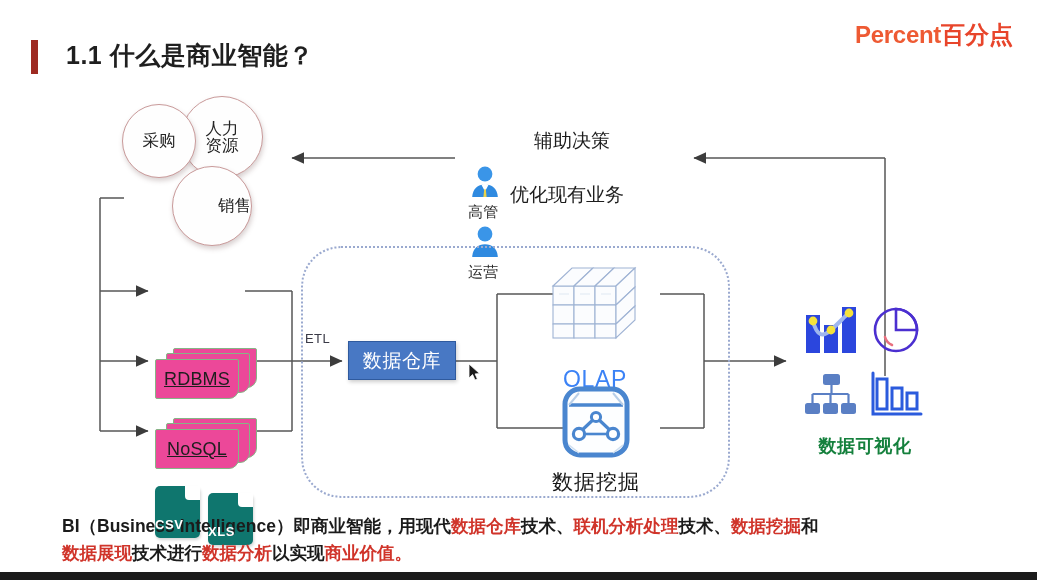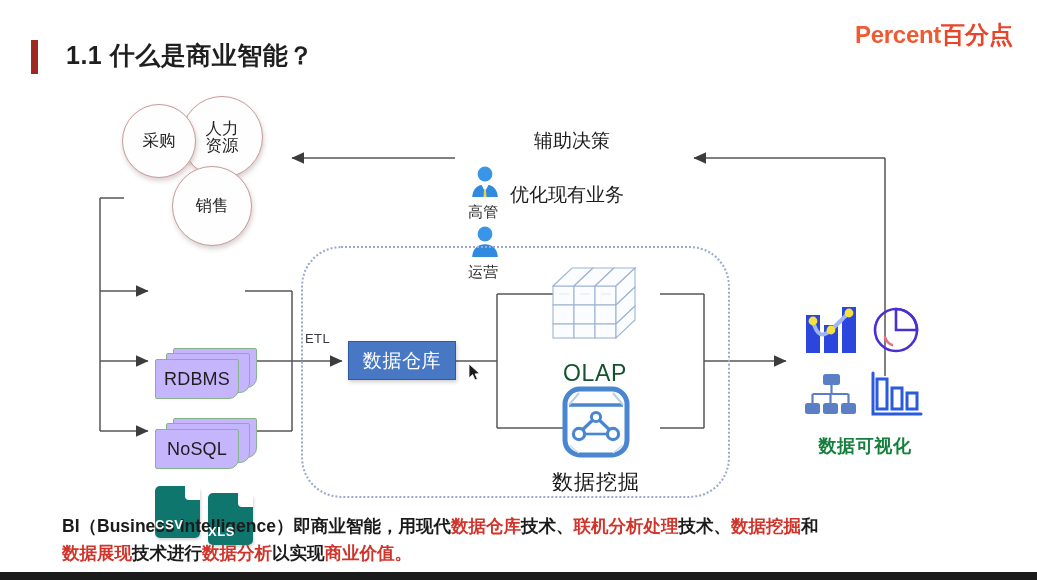--- a/index.html
+++ b/index.html
@@ -48,42 +48,43 @@
     position: absolute; border-radius: 50%;
     background: #fefefe; border: 1.6px solid #c99a9a;
     box-shadow: 1px 3px 5px rgba(120,90,90,.28);
     display: flex; align-items: center; justify-content: center;
     text-align: center; line-height: 1.05;
     font-size: 16.5px; color: #242424; font-weight: 500;
   }
   #circle-procurement { left: 122px; top: 26px;  width: 74px; height: 74px; z-index: 4; }
   #circle-hr          { left: 181px; top: 18px;  width: 82px; height: 82px; z-index: 3; }
   #circle-finance     { left: 113px; top: 88px;  width: 72px; height: 72px; z-index: 2; }
-  #circle-sales       { left: 172px; top: 88px;  width: 80px; height: 80px; z-index: 5; }
+  #circle-sales       { left: 172px; top: 88px;  width: 80px; height: 80px; z-index: 5; justify-content: flex-end; }
 
   
   .role-block { position: absolute; width: 56px; }
   #role-exec { left: 468px; top: 88px; }
   #role-ops  { left: 468px; top: 148px; }
   .role-label {
     font-size: 15px; color: #2a2a2a; margin-top: 1px;
     letter-spacing: .3px;
   }
   .role-outcome {
     position: absolute; font-size: 19px; color: #1d1d1d; white-space: nowrap;
   }
   #outcome-exec { left: 534px; top: 50px; }
   #outcome-ops  { left: 510px; top: 104px; }
 
   
   .doc-stack { position: absolute; width: 102px; height: 52px; }
   .doc-stack .sheet {
     position: absolute; width: 84px; height: 40px;
-    background: #c4b5fd; border: 1.5px solid #86b486;
+    background: #ec4899; border: 1.5px solid #86b486;
     border-radius: 2px 2px 10px 2px;
+    text-decoration: underline;
   }
   .doc-stack .s3 { left: 18px; top: 0px; }
   .doc-stack .s2 { left: 11px; top: 5px; }
   .doc-stack .s1 {
     left: 0px; top: 11px; display: flex; align-items: center; justify-content: center;
     font-size: 18px; color: #1e1e1e; letter-spacing: .2px;
   }
   #src-rdbms { left: 155px; top: 270px; }
   #src-nosql { left: 155px; top: 340px; }
 
@@ -122,21 +123,21 @@
     position: absolute; left: 348px; top: 263px;
     width: 108px; height: 39px;
     background: #4878c4; border: 1.5px solid #2f5a9e;
     display: flex; align-items: center; justify-content: center;
     box-shadow: 1px 2px 4px rgba(0,0,0,.2);
     font-size: 19px; color: #ffffff; letter-spacing: .6px;
   }
 
   
   #node-olap { position: absolute; left: 525px; top: 180px; width: 140px; text-align: center; }
-  #olap-label { font-size: 23px; color: #14532d; letter-spacing: .6px; margin-top: 12px; text-align: center; }
+  #olap-label { font-size: 23px; color: #3b82f6; letter-spacing: .6px; margin-top: 18px; text-align: center; }
 
   
   #node-mining { position: absolute; left: 528px; top: 305px; width: 136px; text-align: center; }
   #mining-label { font-size: 21px; color: #161616; letter-spacing: 1px; margin-top: 1px; }
 
   
   #viz-cluster { position: absolute; left: 800px; top: 220px; width: 130px; }
   #viz-grid {
     display: grid; grid-template-columns: 62px 62px; grid-template-rows: 62px 62px;
     gap: 4px;

